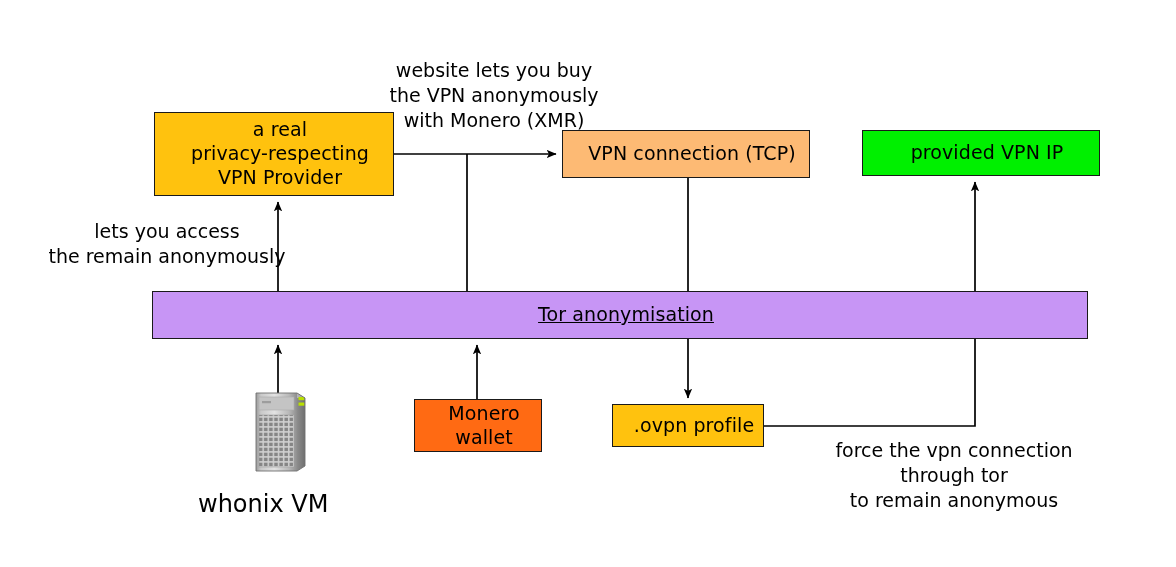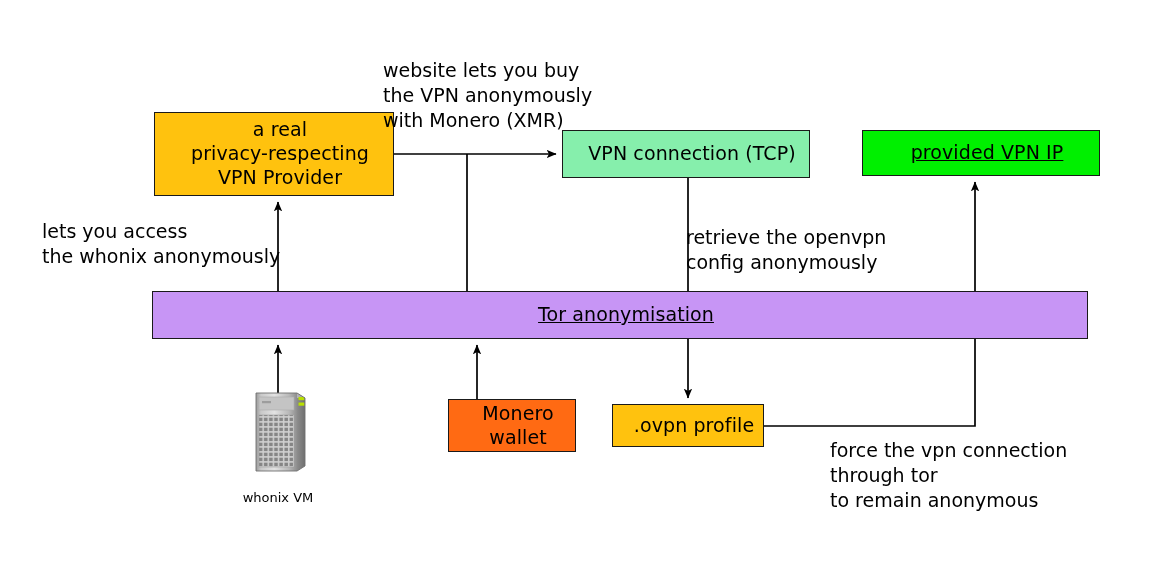--- a/index.html
+++ b/index.html
@@ -43,29 +43,29 @@
   .node .lines {
     width: 100%;
     padding: 0 6px;
     box-sizing: border-box;
   }
   .caption {
     position: absolute;
     color: #000000;
     font-size: 19px;
     line-height: 1.32;
-    text-align: left;
+    text-align: center;
     white-space: pre-line;
     z-index: 4;
   }
   .vmlabel {
     position: absolute;
     color: #000000;
-    font-size: 13px;
-    text-align: center;
+    font-size: 24px;
+    text-align: left;
     z-index: 4;
   }
   #whonix-icon {
     position: absolute;
     z-index: 3;
   }
 </style>
 </head>
 <body>
 
@@ -92,33 +92,33 @@
 
     <path d="M764,426 L975,426 L975,182" stroke="#000000" stroke-width="1.7" fill="none" marker-end="url(#ah)"></path>
   </svg>
 
   <div class="node" style="left:154px; top:112px; width:240px; height:84px; background:#FFC20E;">
     <span class="lines" style="white-space:pre-line;">a real
 privacy-respecting
 VPN Provider</span>
   </div>
 
-  <div class="node" style="left:562px; top:130px; width:248px; height:48px; background:#86efac;">
+  <div class="node" style="left:562px; top:130px; width:248px; height:48px; background:#fdba74;">
     <span class="lines" style="white-space:pre-line;">VPN connection (TCP)</span>
   </div>
 
   <div class="node" style="left:862px; top:130px; width:238px; height:46px; background:#00F000;">
-    <span class="lines" style="white-space:pre-line;text-decoration:underline;">provided VPN IP</span>
+    <span class="lines" style="white-space:pre-line;">provided VPN IP</span>
   </div>
 
   <div class="node" style="left:152px; top:291px; width:936px; height:48px; background:#C795F5;text-decoration:underline;">
     <span class="lines" style="white-space:pre-line;">Tor anonymisation</span>
   </div>
 
-  <div class="node" style="left:414px; top:399px; width:128px; height:53px; background:#FF6A13;margin-left:34px;">
+  <div class="node" style="left:414px; top:399px; width:128px; height:53px; background:#FF6A13;">
     <span class="lines" style="white-space:pre-line;">Monero
 wallet</span>
   </div>
 
   <div class="node" style="left:612px; top:404px; width:152px; height:43px; background:#FFC20E;">
     <span class="lines" style="white-space:pre-line;">.ovpn profile</span>
   </div>
 
   <svg id="whonix-icon" style="left:248px; top:387px;" width="62" height="88" viewBox="0 0 62 88">
     <defs>
@@ -163,22 +163,20 @@
     <path d="M8,6 L49,6 L57,11 L57,79 L49,84 L8,84 Z" fill="none" stroke="#707070" stroke-width="0.9"></path>
   </svg>
 
   <div class="vmlabel" style="left:198px; top:490px; width:160px;">whonix VM</div>
 
   <div class="caption" style="left:383px; top:58px; width:222px;">website lets you buy
 the VPN anonymously
 with Monero (XMR)</div>
 
   <div class="caption" style="left:42px; top:219px; width:250px;">lets you access
-the whonix anonymously</div>
+the remain anonymously</div>
 
-  <div class="caption" style="left:686px; top:225px; width:216px;">retrieve the openvpn
-config anonymously</div>
 
   <div class="caption" style="left:800px; top:438px; width:248px;margin-left:30px;">force the vpn connection
 through tor
 to remain anonymous</div>
 
 </div>
 
 </body></html>

